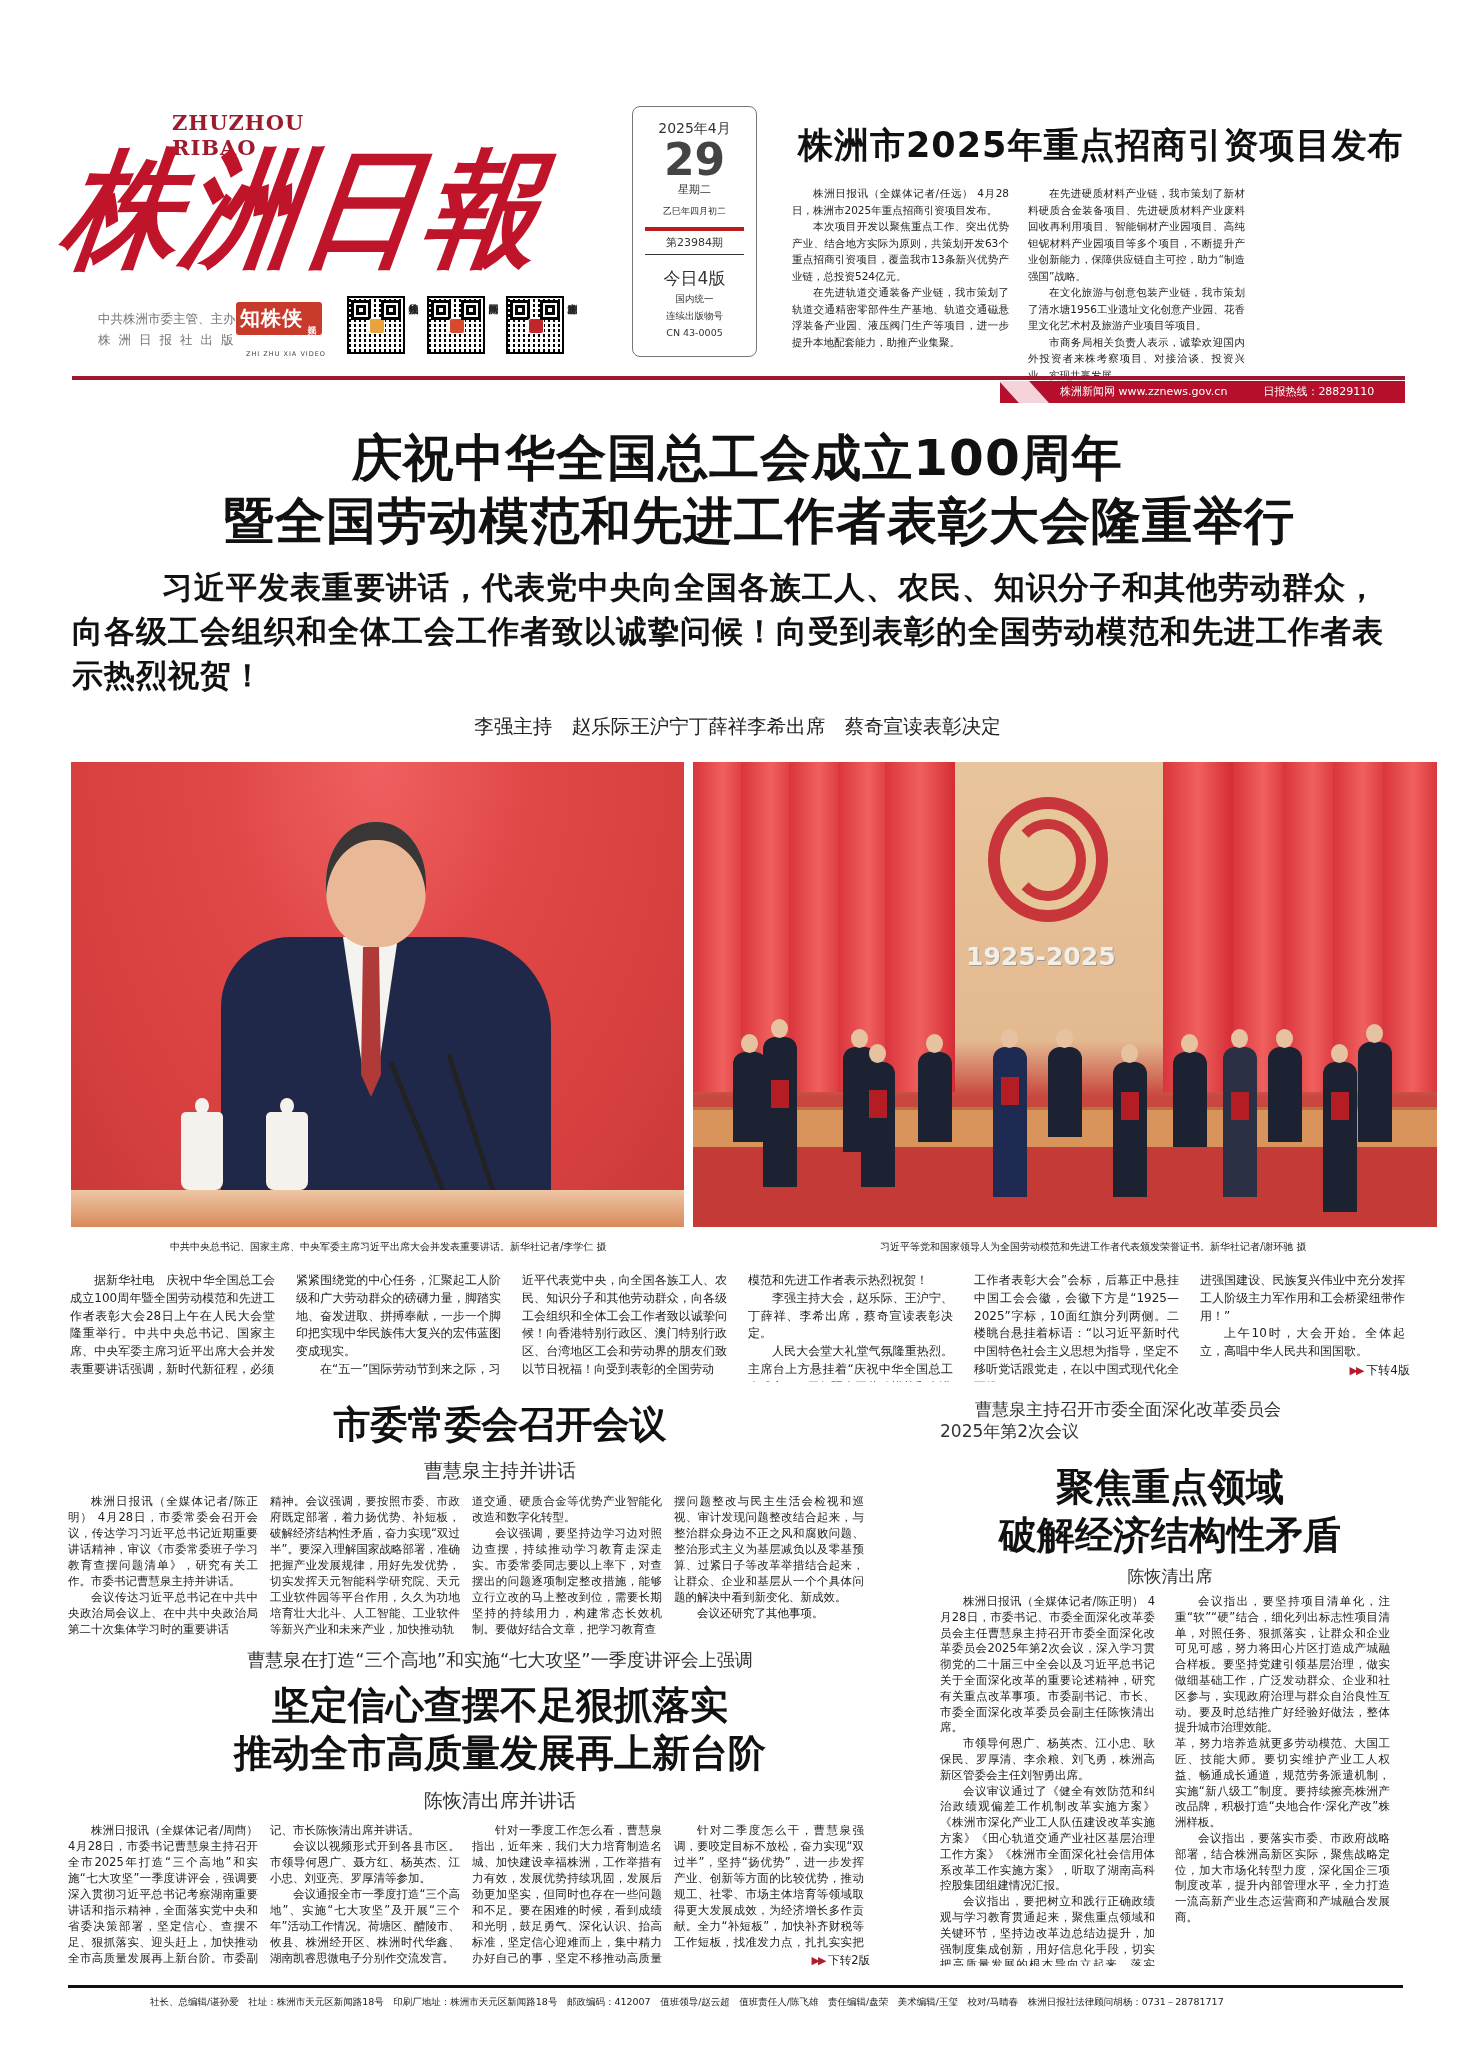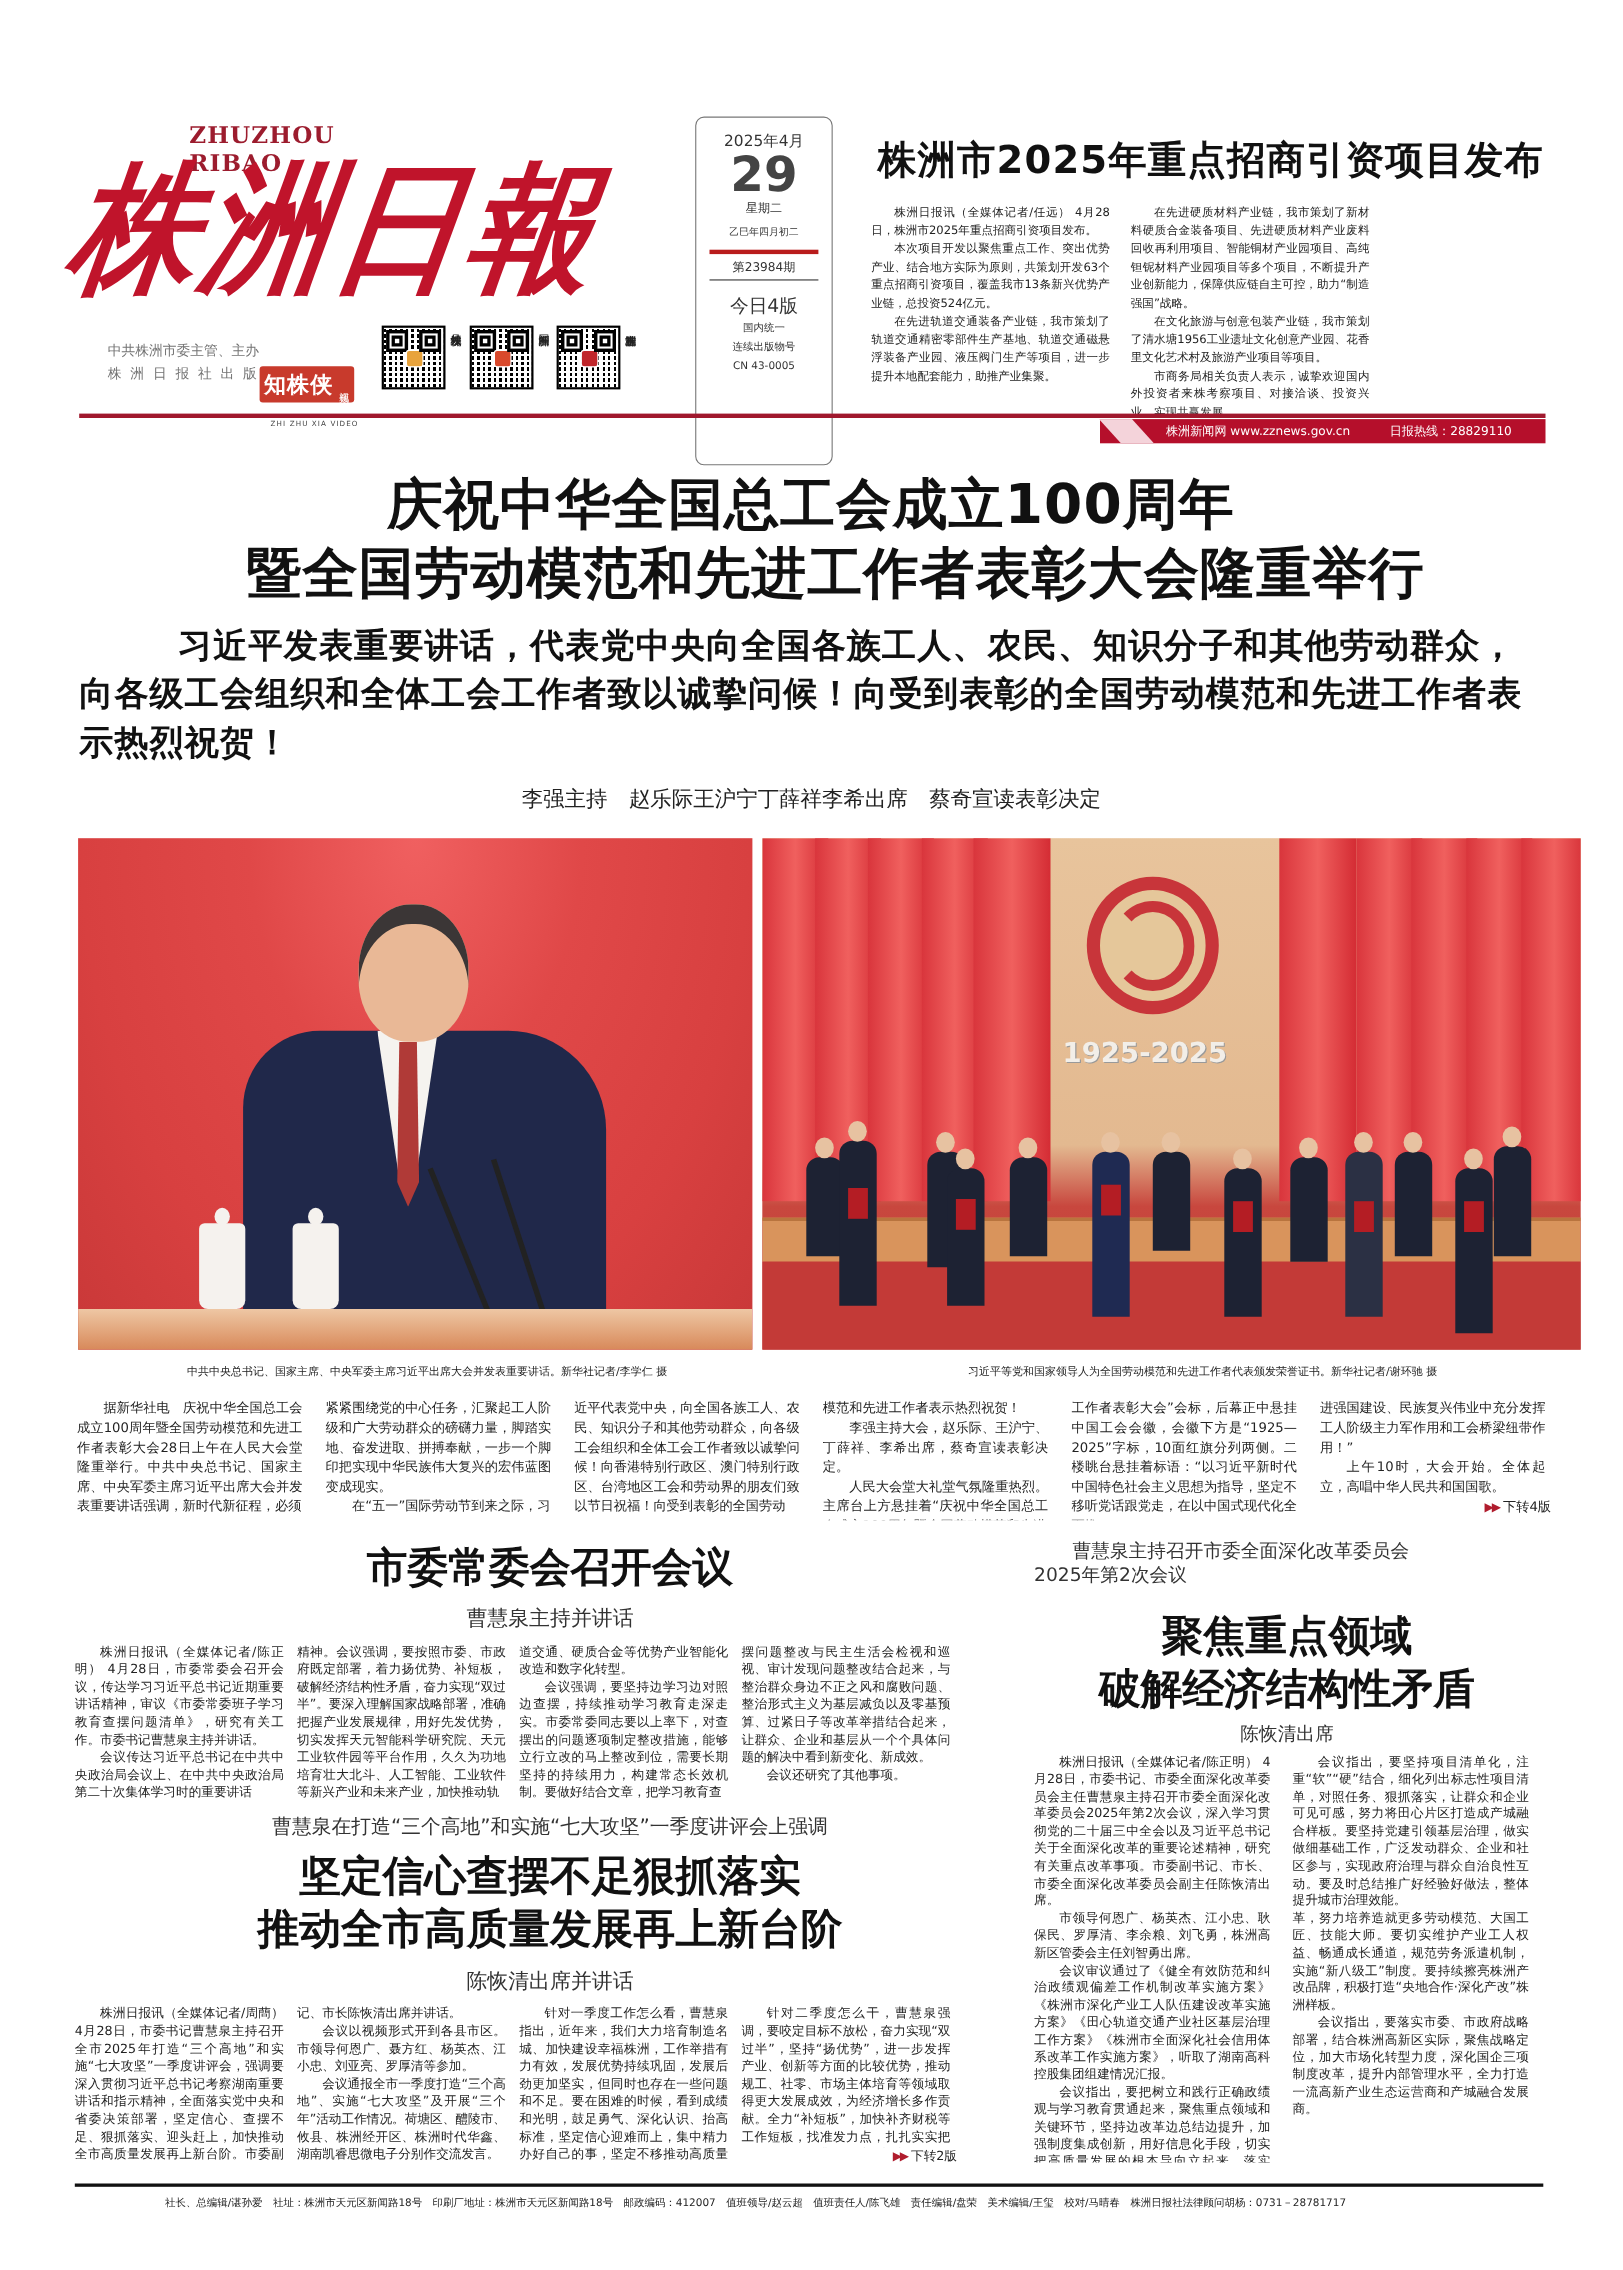--- a/index.html
+++ b/index.html
@@ -5,34 +5,34 @@
   * { box-sizing: border-box; margin: 0; padding: 0; }
   html, body { width: 1475px; height: 2064px; background: #ffffff; overflow: hidden; }
   body { position: relative; font-family: "DejaVu Sans", "Liberation Sans", sans-serif; color: #1a1a1a; }
   .abs { position: absolute; }
   .en-title { left: 172px; top: 110px; width: 240px; font-family: "DejaVu Serif", "Liberation Serif", serif; font-weight: bold; color: #9c1c2e; font-size: 21px; letter-spacing: 1px; word-spacing: 22px; }
   .logo { left: 65px; top: 138px; width: 470px; height: 140px; display: flex; align-items: center; gap: 4px; }
   .logo span { font-family: "DejaVu Serif", "Liberation Serif", serif; font-weight: bold; font-style: italic; color: #c0142b; font-size: 116px; line-height: 1; transform: skewX(-8deg) scaleY(1.1); display: inline-block; }
   .sponsor { left: 98px; top: 308px; font-size: 12.5px; line-height: 21px; color: #737373; }
   .sponsor div:last-child { letter-spacing: 8px; }
   .zzx { left: 236px; top: 302px; width: 100px; }
-  .zzx-badge { display: inline-flex; align-items: center; background: #c83a2c; color: #fff; font-weight: bold; font-size: 20px; padding: 3px 4px; border-radius: 3px; letter-spacing: 1px; margin-top: 31px; }
+  .zzx-badge { display: inline-flex; align-items: center; background: #c83a2c; color: #fff; font-weight: bold; font-size: 20px; padding: 3px 4px; border-radius: 3px; letter-spacing: 1px; }
   .zzx-badge small { font-size: 9px; writing-mode: vertical-rl; margin-left: 2px; font-weight: normal; }
   .zzx-sub { font-size: 6.5px; color: #444; letter-spacing: 1px; margin-top: 15px; text-align: center; }
   .qr-group { top: 296px; display: flex; align-items: flex-start; gap: 3px; }
   .qr { width: 58px; height: 58px; background:
       repeating-linear-gradient(0deg, #000 0 3px, #fff 3px 5px),
       repeating-linear-gradient(90deg, #000 0 2px, #fff 2px 5px);
       background-blend-mode: lighten; position: relative; border: 2px solid #000; }
   .qr::before, .qr::after { content: ""; position: absolute; width: 14px; height: 14px; border: 3px solid #000; background: #fff; box-shadow: inset 0 0 0 2px #fff, inset 0 0 0 5px #000; }
   .qr::before { left: 2px; top: 2px; }
   .qr::after { right: 2px; top: 2px; }
   .qr .qr-c { position: absolute; left: 20px; top: 20px; width: 16px; height: 16px; border-radius: 3px; background: #e8a33c; border: 1px solid #fff; }
   .qr-label { writing-mode: vertical-rl; font-size: 10px; line-height: 11px; color: #222; height: 64px; }
-  .datebox { left: 632px; top: 106px; width: 125px; height: 317px; border: 1.5px solid #777; border-radius: 8px; text-align: center; color: #333; }
+  .datebox { left: 632px; top: 106px; width: 125px; height: 251px; border: 1.5px solid #777; border-radius: 8px; text-align: center; color: #333; }
   .datebox .ym { font-size: 14px; margin-top: 13px; }
   .datebox .day { font-size: 44px; font-weight: bold; line-height: 44px; color: #444; }
   .datebox .wk { font-size: 11px; }
   .datebox .lunar { font-size: 9px; margin-top: 8px; }
   .datebox .issue { font-size: 11px; margin: 9px 12px 0; border-top: 4px solid #b91c1c; border-bottom: 1px solid #333; padding: 4px 0; }
   .datebox .pages { font-size: 17px; margin-top: 12px; }
   .datebox .cn { font-size: 9.5px; line-height: 17px; margin-top: 0; }
   .brief-title { left: 798px; top: 122px; width: 612px; font-size: 35px; font-weight: bold; color: #111; letter-spacing: 1px; white-space: nowrap; }
   .brief-col { top: 185px; width: 217px; font-size: 10.5px; line-height: 16.5px; text-align: justify; color: #222; }
   .brief-col p { text-indent: 2em; }

